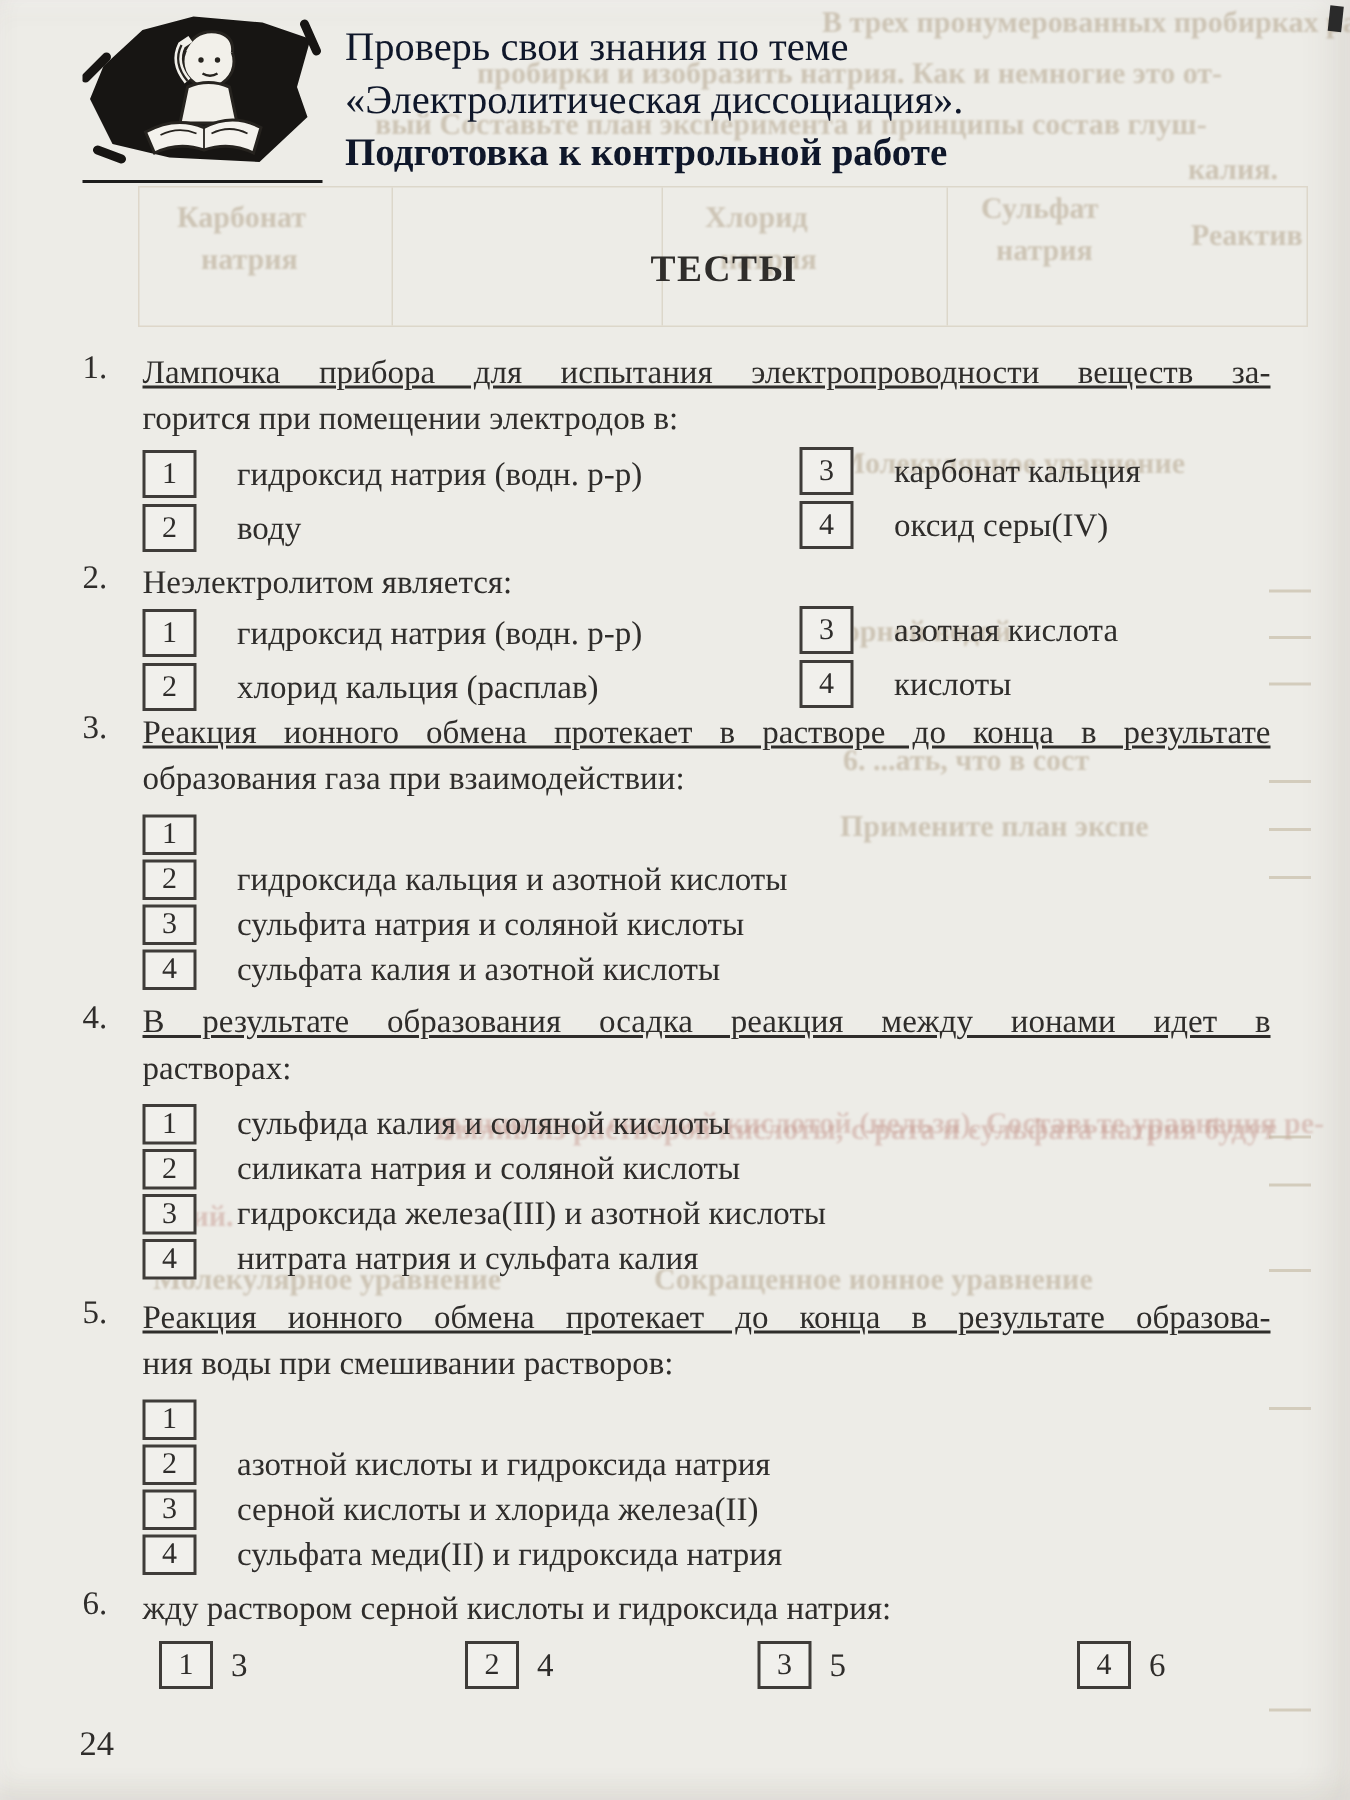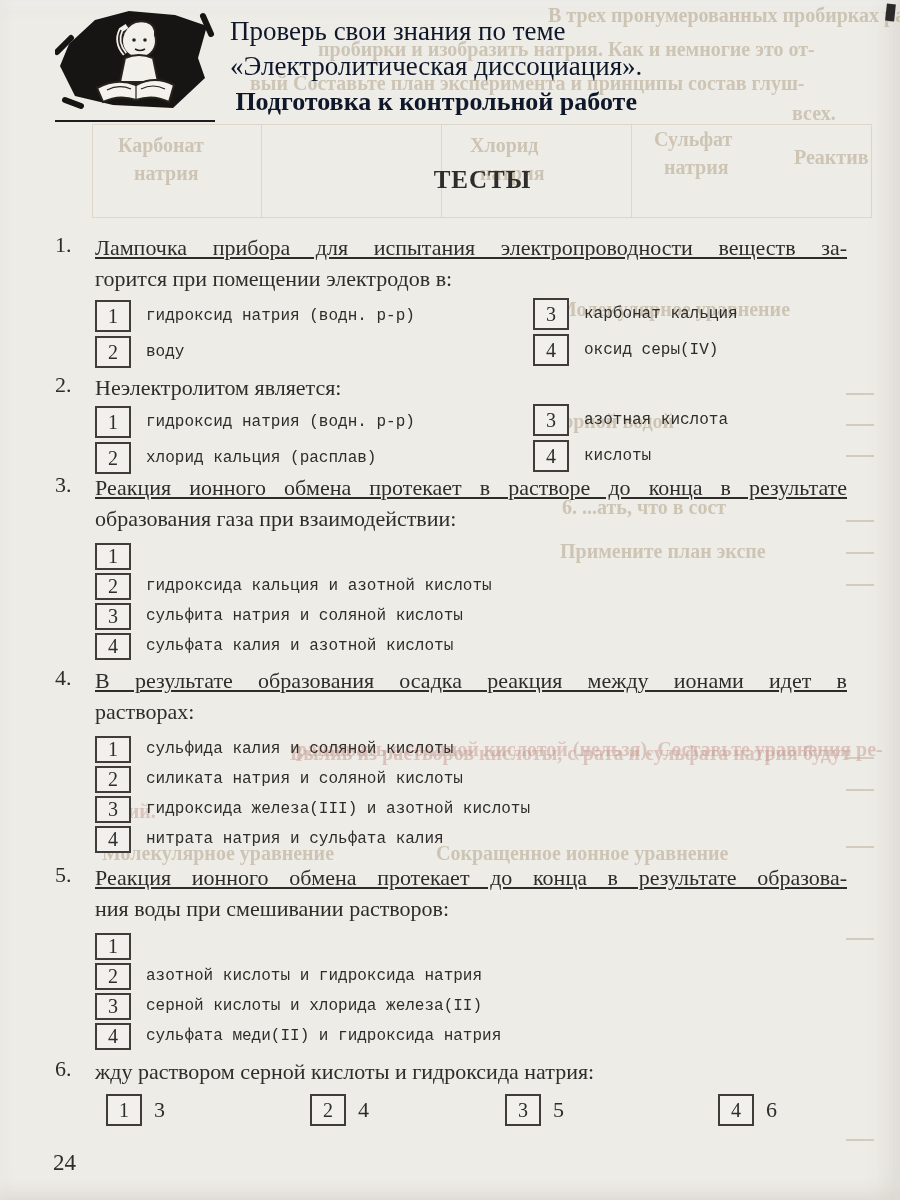--- a/index.html
+++ b/index.html
@@ -15,60 +15,60 @@
   .ghost-layer{position:absolute;inset:0;pointer-events:none;}
   .ghost{position:absolute;font-size:20px;color:#b3a48c;opacity:.55;filter:blur(.7px);white-space:nowrap;font-weight:bold;}
   .ghost.pink{color:#c79b92;opacity:.5;}
   .ghost-table{position:absolute;left:92px;top:124px;width:778px;height:92px;border:1px solid #d9d2c3;opacity:.8;}
   .ghost-table .vline{position:absolute;top:0;bottom:0;width:1px;background:#d9d2c3;}
   .gtick{position:absolute;height:2px;background:#c3b7a1;opacity:.6;filter:blur(.5px);}
   
   .icon-wrap{position:absolute;left:55px;top:8px;width:162px;height:108px;}
   .icon-underline{position:absolute;left:55px;top:120px;width:160px;height:2px;background:#1d1d1d;}
   .title{position:absolute;left:230px;top:14px;line-height:35px;font-size:27px;color:#0f172a;}
-  .title .t-bold{font-weight:bold;font-size:26px;text-align:center;}
+  .title .t-bold{font-weight:bold;font-size:26px;}
   .section-title{position:absolute;left:95px;top:166px;width:775px;text-align:center;font-weight:bold;font-size:25px;letter-spacing:1px;}
   .section-subtitle{position:absolute;left:95px;top:203px;width:775px;text-align:center;font-weight:bold;font-size:23px;}
   
   .questions{position:absolute;inset:0;}
   .question{position:absolute;left:55px;width:792px;}
   .q-num{position:absolute;left:0;top:0;font-size:22px;}
   .q-lines{margin-left:40px;font-size:22px;line-height:31px;}
   .q-lines .just{text-align:justify;text-align-last:justify;text-decoration:underline;}
   .opts{position:relative;margin-left:40px;}
   .opt-row{position:relative;display:flex;align-items:center;height:36px;}
   .compact .opt-row{height:30px;}
   .opt{display:flex;align-items:center;}
   .opt-right{position:absolute;left:438px;top:0;}
   .obox{box-sizing:border-box;width:36px;height:32px;border:2px solid #3f3c39;background:#f1f0ec;
         display:flex;align-items:center;justify-content:center;font-size:20px;flex:none;}
   .compact .obox{height:27px;}
   .inline-row{position:relative;height:34px;margin-top:7px;}
   .inline-row .opt{position:absolute;top:0;}
-  .olabel{margin-left:15px;font-size:16px;white-space:nowrap;font-family:Liberation Mono, monospace;}
+  .olabel{margin-left:27px;font-size:22px;white-space:nowrap;}
   .ilabel{margin-left:12px;font-size:22px;}
   .page-number{position:absolute;left:53px;top:1150px;font-size:23px;}
   .corner-mark{position:absolute;left:886px;top:4px;width:9px;height:17px;background:#2a2a2a;transform:rotate(6deg);}
 </style>
 </head>
 <body>
 
 <div class="page">
 
   <div class="ghost-layer">
     <div class="ghost-table">
       <div class="vline" style="left:168px"></div>
       <div class="vline" style="left:348px"></div>
       <div class="vline" style="left:538px"></div>
     </div>
     <div id="ghost-frags">
         <div class="ghost" style="left: 548px; top: 4px;">В трех пронумерованных пробирках раство- ва,</div>
         <div class="ghost" style="left: 318px; top: 38px;">пробирки и изобразить натрия. Как и немногие это от-</div>
         <div class="ghost" style="left: 250px; top: 72px;">вый Составьте план эксперимента и принципы состав глуш-</div>
-        <div class="ghost" style="left: 792px; top: 102px;">всех.</div>
+        <div class="ghost" style="left: 792px; top: 102px;">калия.</div>
         <div class="ghost" style="left: 118px; top: 134px;">Карбонат</div>
         <div class="ghost" style="left: 134px; top: 162px;">натрия</div>
         <div class="ghost" style="left: 470px; top: 134px;">Хлорид</div>
         <div class="ghost" style="left: 480px; top: 162px;">натрия</div>
         <div class="ghost" style="left: 654px; top: 128px;">Сульфат</div>
         <div class="ghost" style="left: 664px; top: 156px;">натрия</div>
         <div class="ghost" style="left: 794px; top: 146px;">Реактив</div>
         <div class="ghost" style="left: 558px; top: 298px;">Молекулярное уравнение</div>
         <div class="ghost" style="left: 542px; top: 410px;">хлорной водой</div>
         <div class="ghost" style="left: 562px; top: 496px;">6.  ...ать, что в сост</div>

